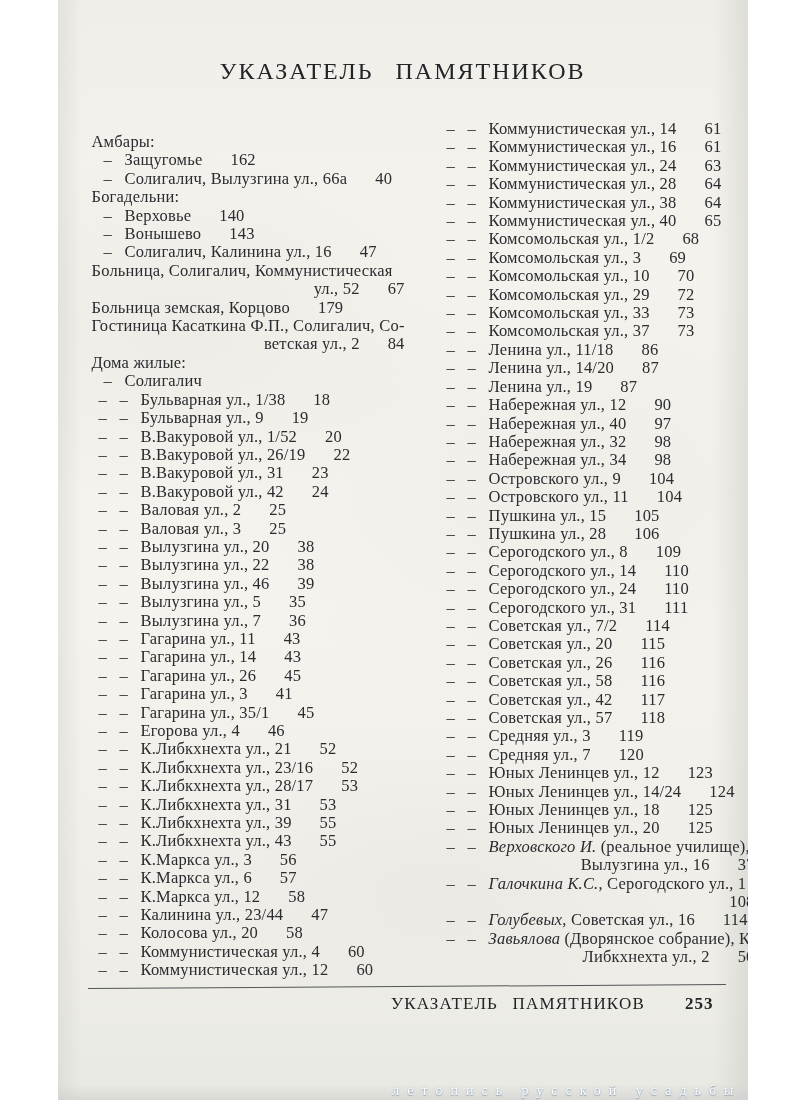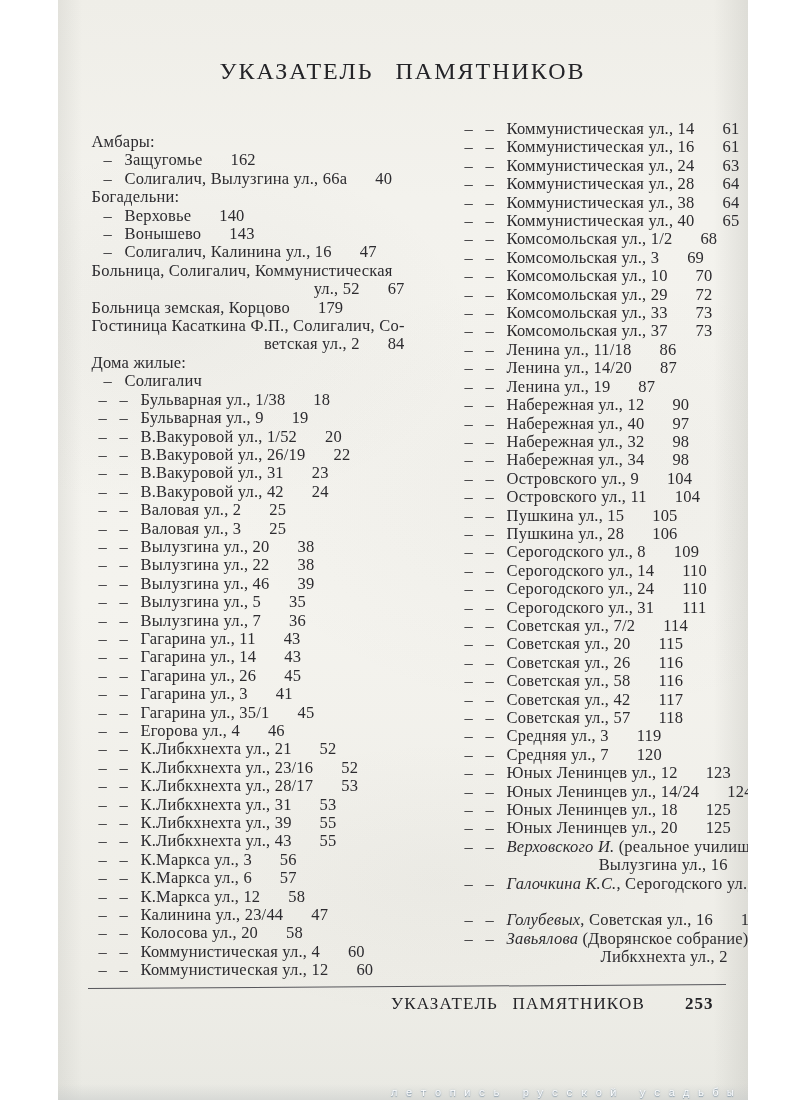--- a/index.html
+++ b/index.html
@@ -24,21 +24,21 @@
       radial-gradient(380px 200px at 55% 80%, rgba(120,120,115,0.04), rgba(0,0,0,0) 70%);
   }
   .page-title{
     position:absolute;top:58px;left:0;right:0;
     text-align:center;
     font-size:24px;letter-spacing:2px;word-spacing:14px;
     color:#242428;
   }
   .columns{
     position:absolute;top:120px;left:34px;right:36px;
-    display:flex;gap:53px;
+    display:flex;gap:35px;
   }
   .col{font-size:16.5px;line-height:18.4px;letter-spacing:0.2px;}
   .col-left{width:368px;padding-top:13px;}
   .col-right{width:348px;}
   .entry{white-space:nowrap;}
   .line{white-space:nowrap;}
   .lvl1 .first{padding-left:12px;}
   .lvl2 .first{padding-left:7px;}
   .dash{display:inline-block;width:21px;}
   .line.cont{padding-left:80px;text-align:right;}
@@ -59,22 +59,22 @@
     font-size:17px;color:#242428;
   }
   .footer-label{letter-spacing:1.2px;word-spacing:9px;}
   .footer-page{font-weight:bold;letter-spacing:1px;}
   .scan-band{
     position:absolute;left:0;right:0;bottom:0;height:16px;
     background:linear-gradient(180deg, rgba(208,210,208,0) 0%, rgba(201,204,203,0.55) 100%);
   }
   .watermark{
     position:absolute;right:6px;bottom:1px;
-    font-family:Liberation Mono, monospace;
-    font-size:11px;letter-spacing:8px;
+    font-family:Liberation Serif, serif;
+    font-size:14px;letter-spacing:8px;
     color:#fbfcfd;
     text-shadow:0 1px 1px rgba(135,155,172,0.95), 0 0 2px rgba(150,168,185,0.55);
   }
 </style>
 </head>
 <body>
 
 <div class="sheet">
 
   <div class="page-title">УКАЗАТЕЛЬ ПАМЯТНИКОВ</div>

